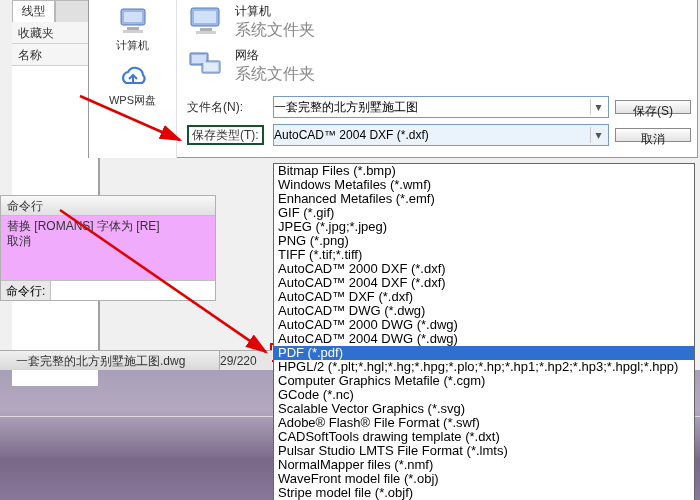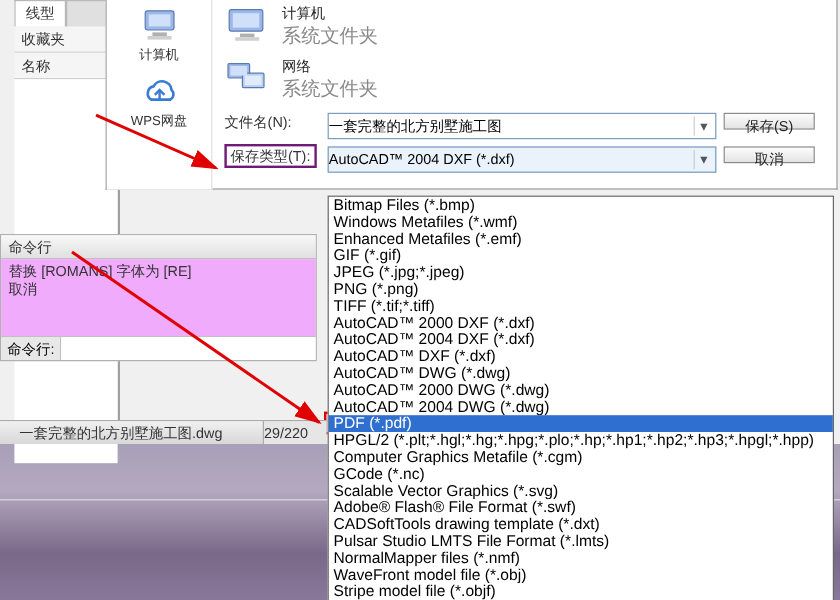--- a/index.html
+++ b/index.html
@@ -14,31 +14,31 @@
 .lp-body{background:#fff;height:320px}
 .dialog{position:absolute;left:88px;top:0;right:2px;background:#fff;border:1px solid #999;border-top:none;height:158px}
 .places{position:absolute;left:0;top:0;width:88px;height:158px;text-align:center;background:#fff;border-right:1px solid #e0e0e0}
 .place{padding:6px 0}
 .place-label{font-size:11px;color:#333;margin-top:2px}
 .svg-ico{display:block;margin:0 auto}
 .main-area{position:absolute;left:88px;right:0;top:0;height:158px}
 .loc-item{display:flex;align-items:center;height:44px;padding-left:10px;gap:10px}
 .loc-txt .t1{color:#222}
 .loc-txt .t2{color:#888;font-size:16px}
-.form-row{display:flex;align-items:flex-start;height:26px;margin:2px 0;padding-left:10px}
+.form-row{display:flex;align-items:center;height:26px;margin:2px 0;padding-left:10px}
 .form-label{width:86px;color:#333}
-.hl-red{border:2px solid #701a75;padding:1px 3px}
+.hl-red{border:2px solid #14532d;padding:1px 3px}
 .combo{flex:1;height:22px;border:1px solid #7a9ac0;background:#fff;display:flex;align-items:center;padding:0 0;position:relative;margin-right:6px}
 .combo .arrow{position:absolute;right:2px;top:2px;width:16px;height:16px;border-left:1px solid #ccc;display:flex;align-items:center;justify-content:center;color:#555}
-.btn{width:76px;height:14px;border:1px solid #8a8a8a;background:linear-gradient(#fdfdfd,#e3e3e3);text-align:center;line-height:20px;margin-right:18px;color:#222}
+.btn{width:76px;height:14px;border:1px solid #8a8a8a;background:linear-gradient(#fdfdfd,#e3e3e3);text-align:center;line-height:20px;margin-right:6px;color:#222}
 .dropdown{position:absolute;left:273px;top:163px;width:422px;background:#fff;border:1px solid #666;z-index:20;font-family:"Courier New",monospace}
 .dd-item{height:14px;line-height:14px;padding:0 4px;white-space:nowrap;overflow:hidden;color:#000;font-size:13px}
 .dd-item.sel{background:#2f6fd0;color:#fff}
 .dd-box{position:absolute;border:2px solid #e00000;pointer-events:none}
-.cmd-panel{position:absolute;left:0;top:195px;width:264px;background:#eee;border:1px solid #b0b0b0}
+.cmd-panel{position:absolute;left:0;top:195px;width:216px;background:#eee;border:1px solid #b0b0b0}
 .cmd-title{background:linear-gradient(#f8f8f8,#e0e0e0);height:20px;line-height:20px;padding-left:6px;border-bottom:1px solid #c0c0c0;color:#333}
 .cmd-body{background:#f0abfc;height:64px;padding:3px 6px;color:#333;line-height:15px}
 .cmd-input-row{display:flex;height:20px;border-top:1px solid #c0c0c0}
 .cmd-lbl{background:#e8e8e8;padding:0 5px;line-height:20px;border-right:1px solid #c0c0c0}
 .cmd-inp{flex:1;background:#fff}
 .status{position:absolute;left:0;top:350px;width:272px;height:20px;display:flex;background:#ddd;border-top:1px solid #aaa}
 .st-file{flex:1;background:linear-gradient(#f0f0f0,#d8d8d8);line-height:20px;padding-left:16px;color:#333;border-right:1px solid #aaa}
 .st-pg{width:52px;text-align:left;line-height:20px;background:#e6e6e6;color:#333;position:relative}
 .arrow-svg{position:absolute;pointer-events:none;z-index:30}
 </style>

